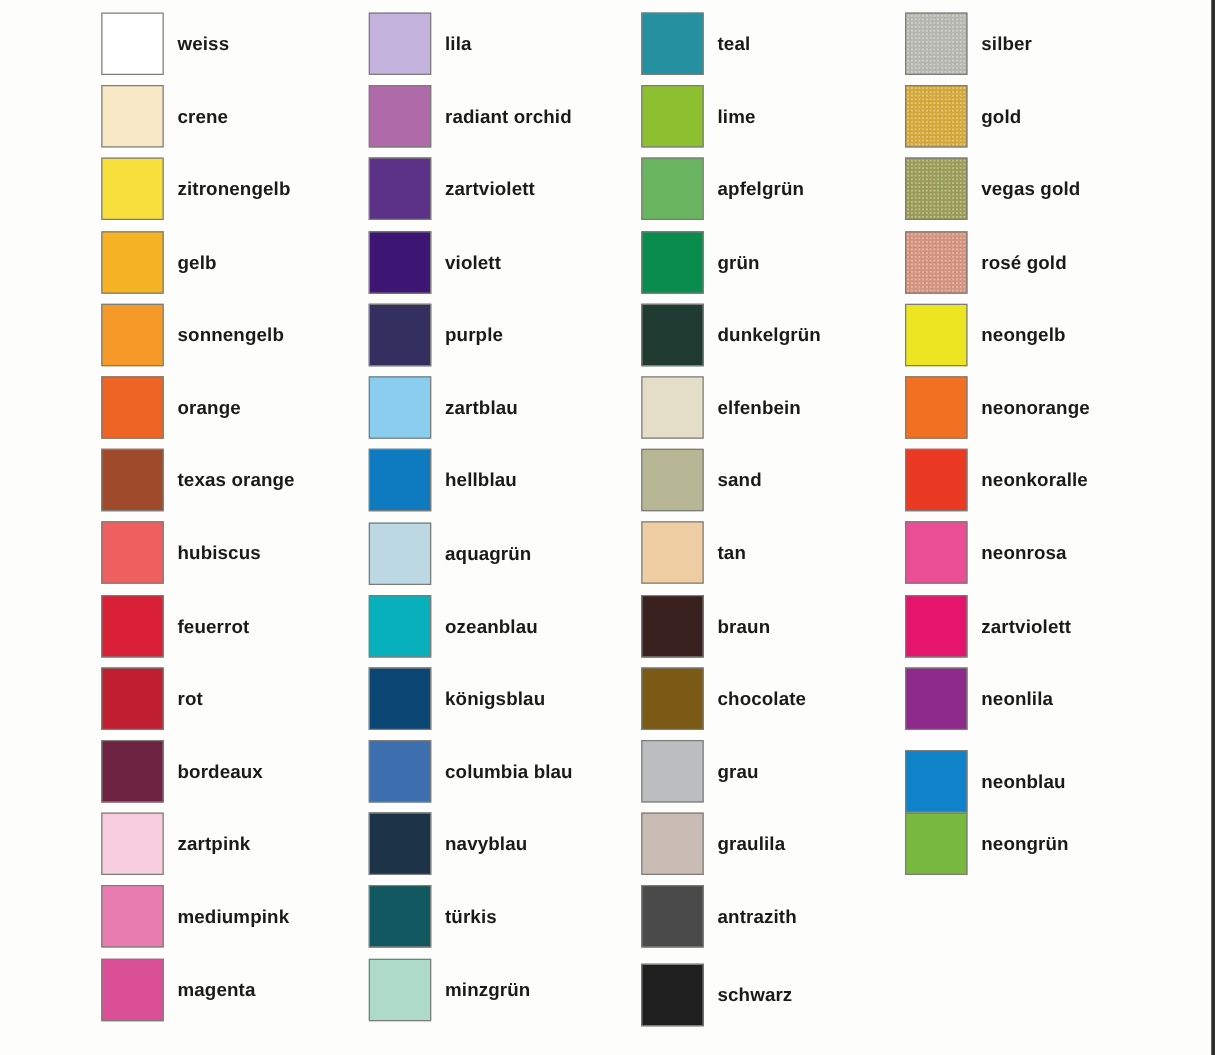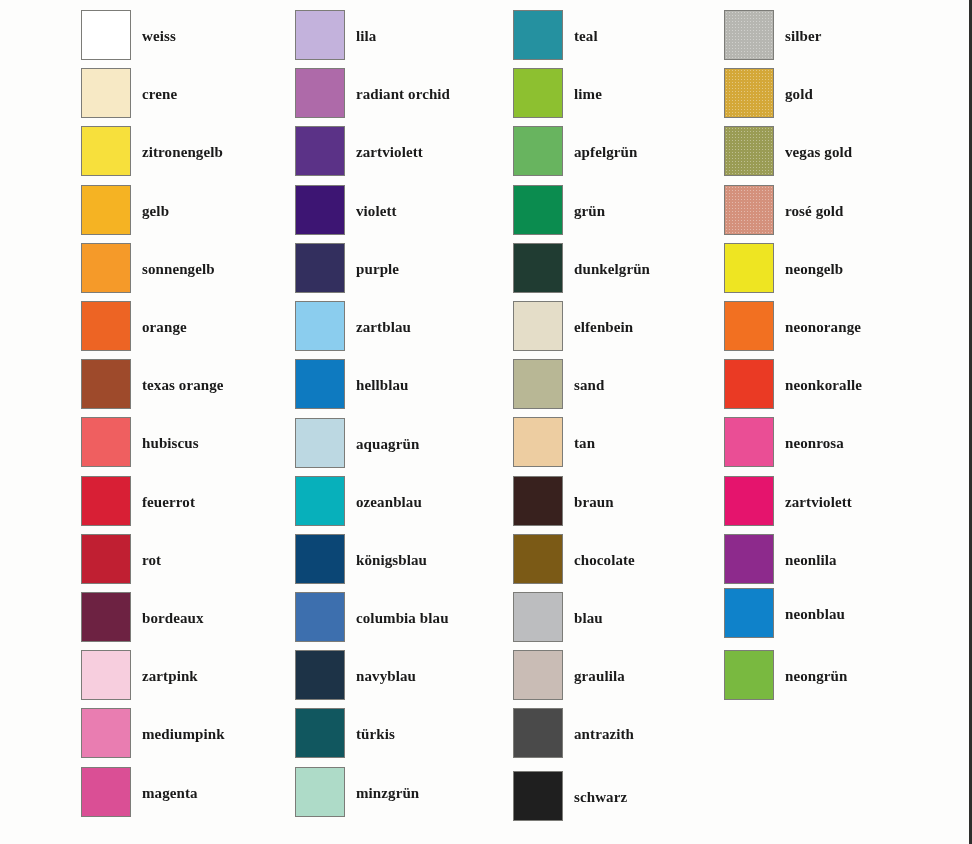--- a/index.html
+++ b/index.html
@@ -68,21 +68,20 @@
     position: absolute;
     left: 61px;
     top: 0;
     height: 52px;
     line-height: 52px;
     font-size: 15px;
     font-weight: 600;
     color: #1a1a1a;
     white-space: nowrap;
     letter-spacing: 0.1px;
-    font-family: Liberation Serif, serif;
   }
 </style>
 </head>
 <body>
 
 <div id="page">
   <div id="grid">
       <div class="color-column col-0" style="left: 81px;">
         <div class="color-row" style="top: 10px;">
           <div class="swatch" style="background: rgb(255, 255, 255);"></div>
@@ -235,21 +234,21 @@
         <div class="color-row" style="top: 475.6px;">
           <div class="swatch" style="background: rgb(56, 33, 30);"></div>
           <span class="swatch-label">braun</span>
         </div>
         <div class="color-row" style="top: 533.8px;">
           <div class="swatch" style="background: rgb(123, 90, 22);"></div>
           <span class="swatch-label">chocolate</span>
         </div>
         <div class="color-row" style="top: 592px;">
           <div class="swatch" style="background: rgb(188, 189, 191);"></div>
-          <span class="swatch-label">blau</span>
+          <span class="swatch-label">grau</span>
         </div>
         <div class="color-row" style="top: 650.2px;">
           <div class="swatch" style="background: rgb(201, 188, 181);"></div>
           <span class="swatch-label">graulila</span>
         </div>
         <div class="color-row" style="top: 708.4px;">
           <div class="swatch" style="background: rgb(74, 74, 74);"></div>
           <span class="swatch-label">antrazith</span>
         </div>
         <div class="color-row" style="top: 771px;">
@@ -291,21 +290,21 @@
           <span class="swatch-label">neonrosa</span>
         </div>
         <div class="color-row" style="top: 475.6px;">
           <div class="swatch" style="background: rgb(229, 20, 109);"></div>
           <span class="swatch-label">zartviolett</span>
         </div>
         <div class="color-row" style="top: 533.8px;">
           <div class="swatch" style="background: rgb(141, 42, 140);"></div>
           <span class="swatch-label">neonlila</span>
         </div>
-        <div class="color-row" style="top: 588px;">
+        <div class="color-row" style="top: 600px;">
           <div class="swatch" style="background: rgb(15, 130, 202);"></div>
           <span class="swatch-label">neonblau</span>
         </div>
         <div class="color-row" style="top: 650.2px;">
           <div class="swatch" style="background: rgb(121, 185, 64);"></div>
           <span class="swatch-label">neongrün</span>
         </div>
       </div>
     </div>
 </div>

